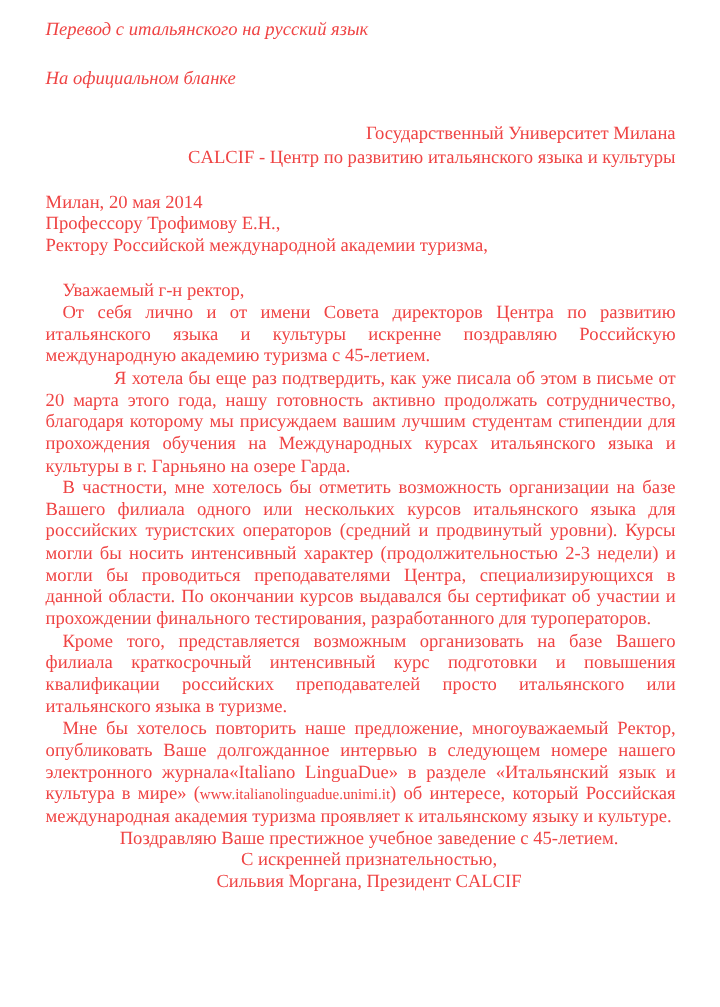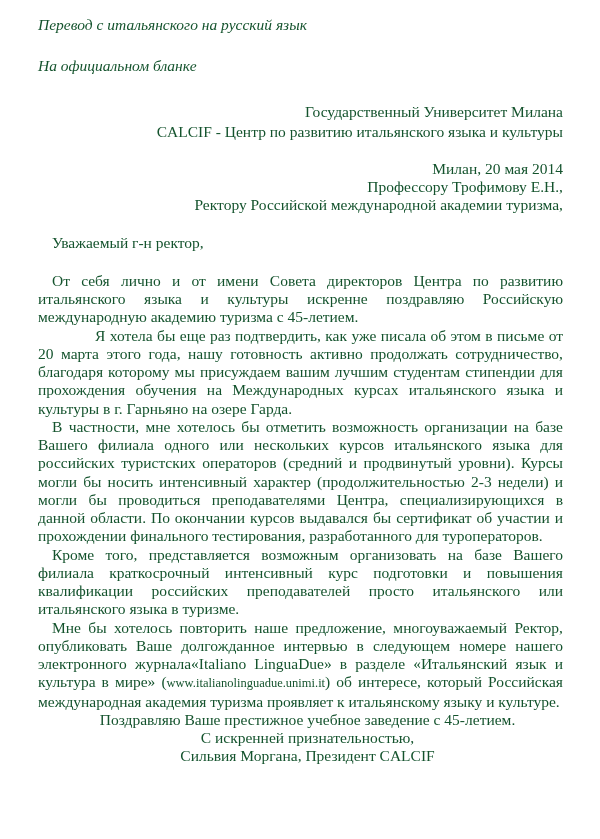--- a/index.html
+++ b/index.html
@@ -9,54 +9,53 @@
   }
   .page {
     position: relative;
     width: 600px;
     height: 839px;
     box-sizing: border-box;
     background: #ffffff;
     padding: 14px 37px 0 38px;
     font-family: "Liberation Serif", "DejaVu Serif", serif;
     font-size: 15.5px;
-    color: #14532d;
+    color: #ef4444;
     overflow: hidden;
   }
   .translation-note p {
     margin: 0;
     font-style: italic;
     line-height: 21px;
   }
   .translation-note p.first {
     margin-bottom: 20px;
   }
   .letterhead {
     margin-top: 26px;
     text-align: right;
   }
   .letterhead p {
     margin: 0;
     line-height: 20px;
   }
   .dateline {
     margin-top: 18px;
-    text-align: right;
+    text-align: left;
   }
   .dateline p {
     margin: 0;
     line-height: 18.2px;
   }
   .salutation {
     margin: 19px 0 0 0;
     text-indent: 14px;
     line-height: 18.25px;
   }
   .letter-body {
-    margin-top: 20px;
   }
   .letter-body p {
     margin: 0;
     text-align: justify;
     text-indent: 14px;
     line-height: 18.25px;
   }
   .letter-body p.indent-lg {
     text-indent: 57px;
   }

